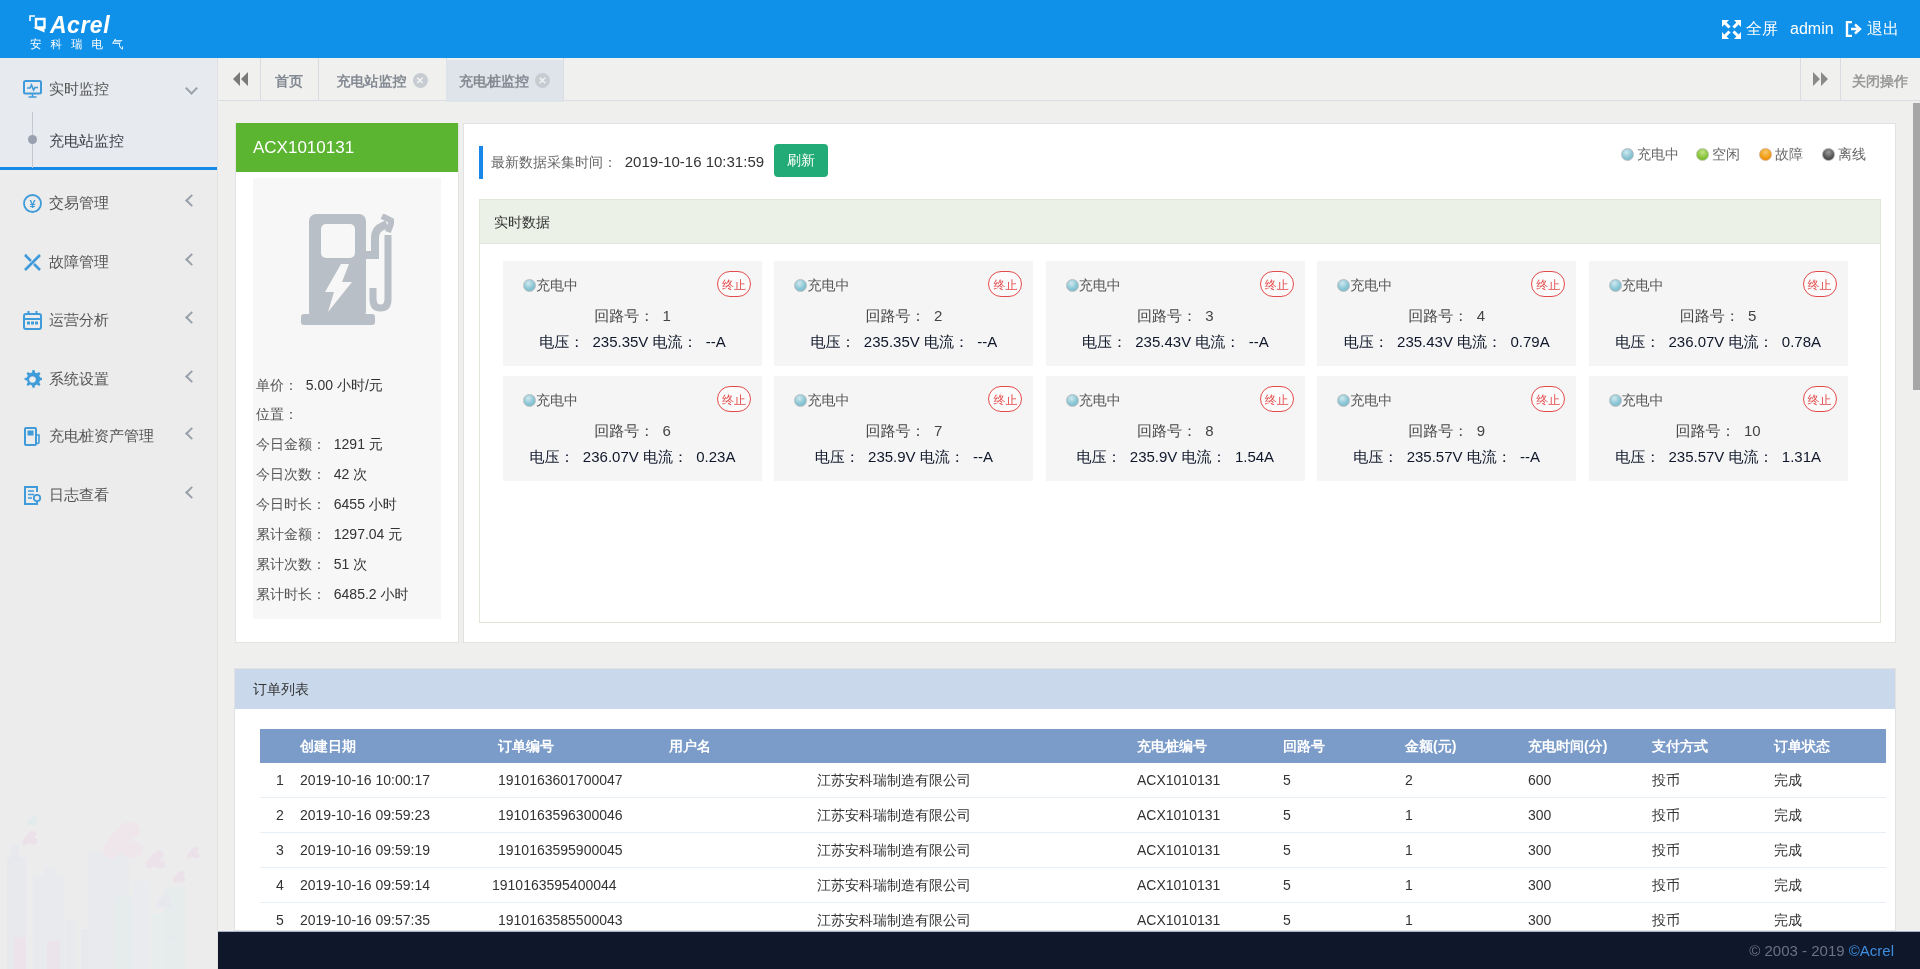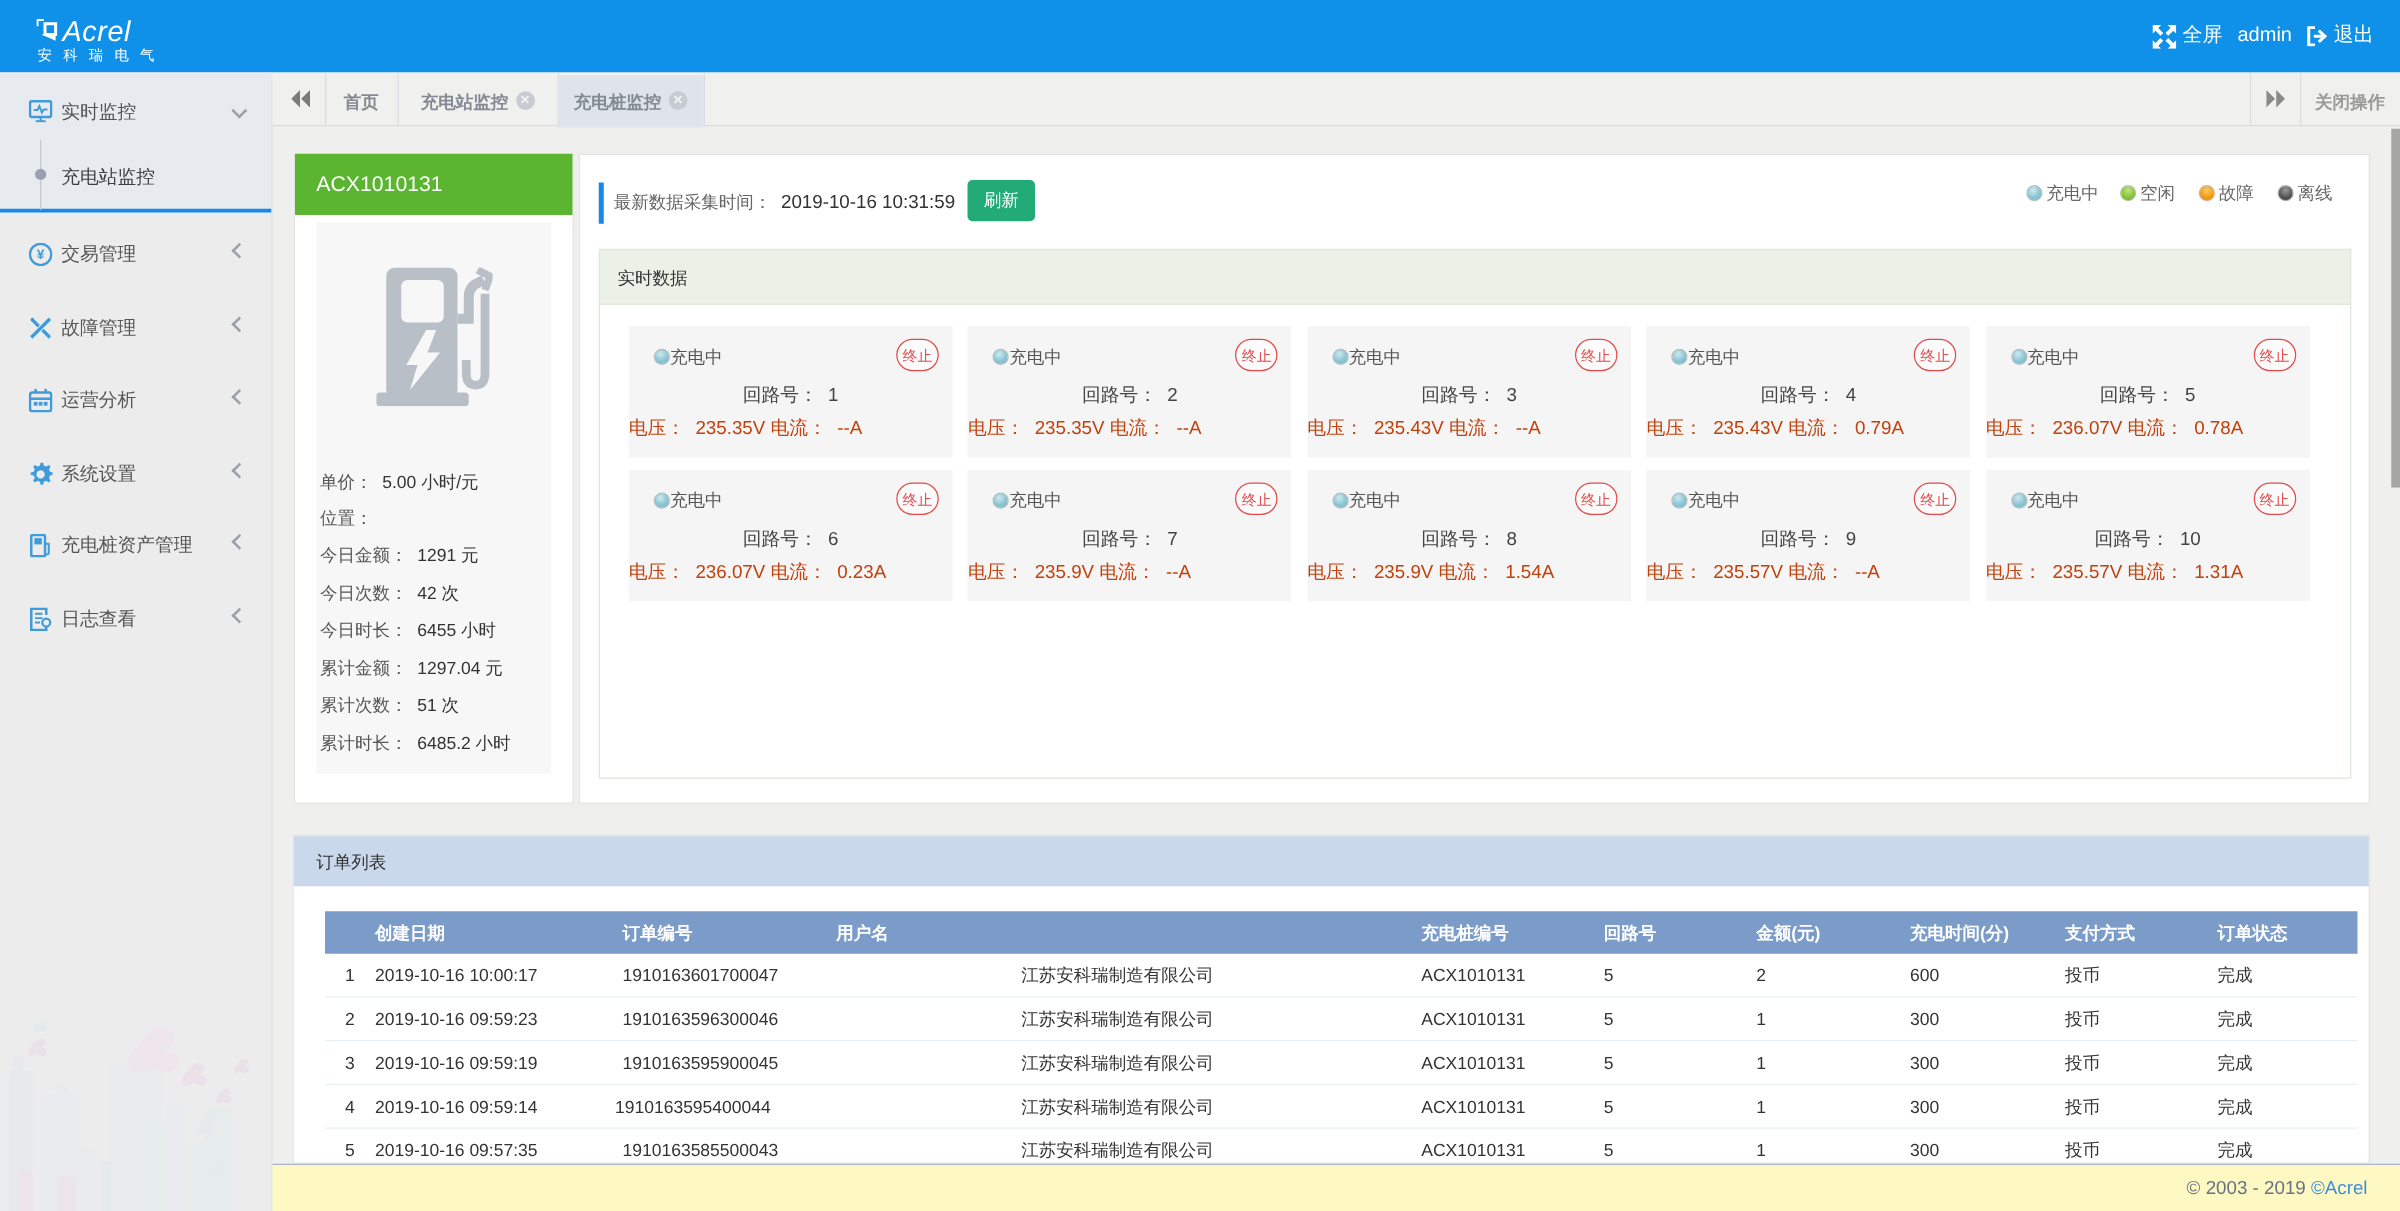--- a/index.html
+++ b/index.html
@@ -1,20 +1,20 @@
 <!DOCTYPE html>
 <html lang="zh"><head>
 <meta charset="utf-8">
 <style>
 * { margin:0; padding:0; box-sizing:border-box; }
 html,body { width:1920px; height:969px; overflow:hidden; font-family:"Liberation Sans",sans-serif; background:#efefed; }
 .abs { position:absolute; }
 
 #header { position:absolute; left:0; top:0; width:1920px; height:58px; background:#0f90e9; }
-#logo-acrel { position:absolute; left:50px; top:12px; color:#fff; font-size:23px; font-weight:normal; font-style:italic; letter-spacing:0.5px; }
+#logo-acrel { position:absolute; left:50px; top:12px; color:#fff; font-size:23px; font-weight:bold; font-style:italic; letter-spacing:0.5px; }
 #logo-sub { position:absolute; left:30px; top:37px; color:#fff; font-size:11.5px; letter-spacing:9px; }
 #app-title { position:absolute; left:135px; top:16px; color:#fff; font-size:25px; font-weight:bold; letter-spacing:0.5px; }
 .hright { position:absolute; top:0; height:58px; line-height:58px; color:#fff; font-size:16px; }
 
 #sidebar { position:absolute; left:0; top:58px; width:218px; height:911px; background:#ececec; border-right:1px solid #e2e2e2; overflow:hidden; }
 #side-active { position:absolute; left:0; top:0; width:218px; height:112px; background:#e7eaee; border-bottom:3px solid #1789e9; }
 .mi { position:absolute; left:0; width:218px; height:20px; }
 .mi .t { position:absolute; left:49px; top:0; font-size:15px; color:#555; }
 .mi .chev { position:absolute; right:22px; top:2px; width:9px; height:9px; border-left:2px solid #9aa0aa; border-bottom:2px solid #9aa0aa; transform:rotate(45deg); }
 
@@ -38,30 +38,30 @@
 .dot-c { background:radial-gradient(circle at 40% 30%, #cfe9ef, #8ac5d4 55%, #74b6c8); border:1px solid #b6bec2; }
 .dot-g { background:radial-gradient(circle at 50% 30%, #c4e38a, #85c435 60%, #6cab26); border:1px solid #b7c4a8; }
 .dot-o { background:radial-gradient(circle at 50% 30%, #f8c96a, #f39c12 60%, #e58000); border:1px solid #d9b089; }
 .dot-k { background:radial-gradient(circle at 50% 30%, #9a9a9a, #555 60%, #333); border:1px solid #aaa; }
 #rsbox { position:absolute; left:15px; top:75px; width:1402px; height:424px; border:1px solid #dfe6dc; }
 #rshead { position:absolute; left:0; top:0; width:1400px; height:44px; background:#ebf1e7; border-bottom:1px solid #dfe6dc; color:#333; font-size:14px; line-height:44px; padding-left:14px; }
 .card { position:absolute; width:259px; height:105px; background:#f5f5f5; font-size:14px; color:#555; }
 .card .st { position:absolute; left:20px; top:16px; }
 .card .pill { position:absolute; right:11px; top:10px; width:34px; height:26px; border:1px solid #e34b4b; border-radius:13px; color:#e34b4b; font-size:12px; text-align:center; line-height:26px; background:#fbfbfb; }
 .card .l1 { position:absolute; left:0; top:46px; width:100%; text-align:center; color:#444; font-size:15px; }
-.card .l2 { position:absolute; left:0; top:72px; width:100%; text-align:left; color:#c2410c; font-size:15px; }
+.card .l2 { position:absolute; left:0; top:72px; width:100%; text-align:center; color:#0f172a; font-size:15px; }
 
 #opanel { position:absolute; left:234px; top:668px; width:1662px; height:263px; background:#fff; border:1px solid #e2e2e2; }
 #ophead { position:absolute; left:0; top:0; width:1660px; height:40px; background:#c9d8eb; color:#333; font-size:14px; line-height:40px; padding-left:18px; }
 #otable { position:absolute; left:25px; top:60px; width:1626px; }
 .thr { position:absolute; left:0; top:0; width:1626px; height:34px; background:#7b9cc9; color:#fff; font-weight:bold; font-size:14px; line-height:34px; }
 .trow { position:absolute; left:0; width:1626px; height:35px; border-bottom:1px solid #e9eff6; font-size:14px; color:#333; line-height:35px; }
 .c { position:absolute; top:0; }
 
-#footer { position:absolute; left:218px; top:931px; width:1702px; height:38px; background:#fef9c3; border-top:1px solid #a9b3cb; font-size:15px; color:#6b7280; line-height:37px; }
+#footer { position:absolute; left:218px; top:931px; width:1702px; height:38px; background:#0f172a; border-top:1px solid #a9b3cb; font-size:15px; color:#6b7280; line-height:37px; }
 #footer span { color:#3e8ddd; }
 #sbthumb { position:absolute; left:1913px; top:103px; width:7px; height:287px; background:#a6a6a6; }
 </style>
 </head>
 <body>
 <div id="header">
   <svg class="abs" style="left:29px;top:15px" width="20" height="19" viewBox="0 0 20 19">
     <path d="M1 6 V1 H6" fill="none" stroke="#fff" stroke-width="1.6"></path>
     <path d="M7 4 H15.5 V12.5 H7 Z" fill="none" stroke="#fff" stroke-width="2.4"></path>
     <path d="M15.5 12.5 H4 L15.5 17.5 Z" fill="#fff"></path>

